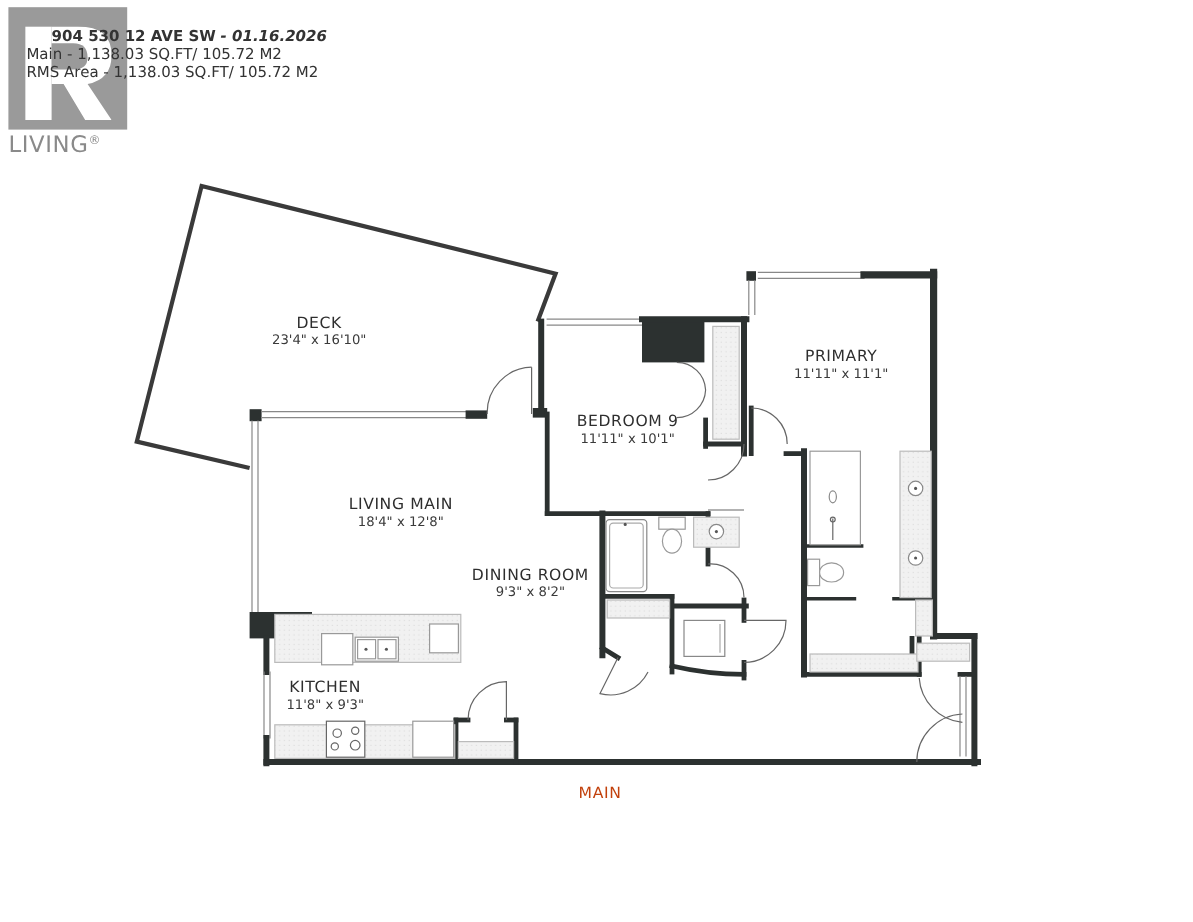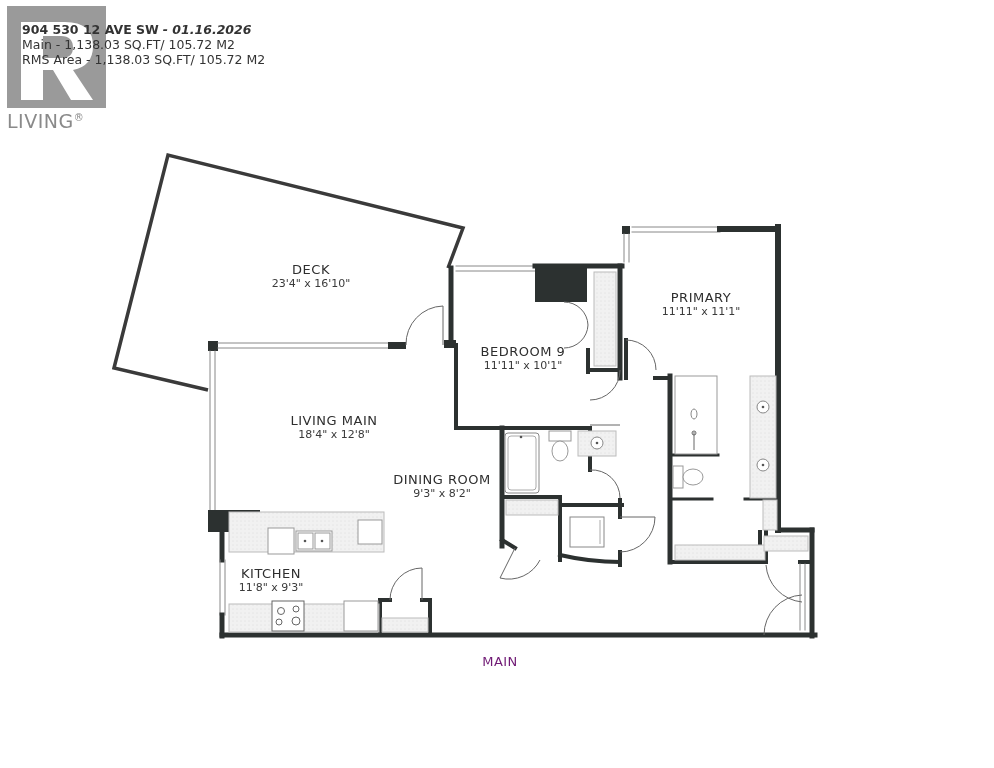--- a/index.html
+++ b/index.html
@@ -1,29 +1,29 @@
 <!DOCTYPE html>
 <html><head>
 <meta charset="utf-8">
 <style>
   html, body { margin:0; padding:0; background:#ffffff; }
   body { width:994px; height:768px; position:relative; overflow:hidden; font-family:"DejaVu Sans", sans-serif; color:#2b2b2b; }
   .header { position:absolute; left:22px; top:22px; z-index:3; }
   .header .line { font-size:12.5px; line-height:15px; white-space:nowrap; color:#333; }
-  .header .addr { font-weight:bold; }
+  .header .addr { font-weight:bold;margin-left:21px; }
   .header .date { font-style:italic; font-weight:bold; }
   .logo { position:absolute; left:7px; top:6px; width:99px; height:102px; background:#9a9a9a; z-index:1; }
   .logo .r { position:absolute; left:14px; top:16px; width:72px; height:78px; }
   .realtor { position:absolute; left:7px; top:110px; font-size:19px; letter-spacing:0.5px; color:#8a8a8a; z-index:1; }
   .realtor sup { font-size:10px; }
   svg.plan { position:absolute; left:0; top:0; z-index:2; }
   .lbl { position:absolute; z-index:4; text-align:center; transform:translateX(-50%); white-space:nowrap; }
   .lbl .name { font-size:13px; letter-spacing:0.5px; color:#2e2e2e; }
   .lbl .dim { font-size:11px; color:#3a3a3a; }
-  .floor-label { position:absolute; left:500px; top:654px; transform:translateX(-50%); font-size:13px; letter-spacing:0.5px; color:#701a75; z-index:4; }
+  .floor-label { position:absolute; left:500px; top:654px; transform:translateX(-50%); font-size:13px; letter-spacing:0.5px; color:#c2410c; z-index:4; }
 </style>
 </head>
 <body>
 
 <div class="logo">
   <svg class="r" viewBox="0 0 72 78">
     <rect x="0" y="0" width="22" height="78" fill="#ffffff"></rect>
     <path d="M22 0 H44 Q72 0 72 24 Q72 44 52 48 L72 78 H50 L32 48 H22 Z" fill="#ffffff"></path>
     <path d="M22 14 H40 Q52 14 52 26 Q52 36 40 36 H22 Z" fill="#9a9a9a"></path>
   </svg>
@@ -185,21 +185,21 @@
     <circle cx="763" cy="407" r="6" fill="#fff" stroke="#888"></circle>
       <circle cx="763" cy="407" r="1.3" fill="#555"></circle>
     <circle cx="763" cy="465" r="6" fill="#fff" stroke="#888"></circle>
       <circle cx="763" cy="465" r="1.3" fill="#555"></circle>
     <rect x="675" y="545" width="90" height="15" fill="url(#dots)" stroke="#bbb"></rect>
     <rect x="763" y="500" width="14" height="30" fill="url(#dots)" stroke="#bbb"></rect>
     <rect x="764" y="536" width="44" height="15" fill="url(#dots)" stroke="#bbb"></rect>
   </g>
 </svg>
 
-<div class="lbl" style="left:266px; top:262px;margin-left:45px;">
+<div class="lbl" style="left:266px; top:262px;">
   <div class="name">DECK</div>
   <div class="dim">23'4" x 16'10"</div>
 </div>
 <div class="lbl" style="left:523px; top:344px;">
   <div class="name">BEDROOM 9</div>
   <div class="dim">11'11" x 10'1"</div>
 </div>
 <div class="lbl" style="left:701px; top:290px;">
   <div class="name">PRIMARY</div>
   <div class="dim">11'11" x 11'1"</div>

